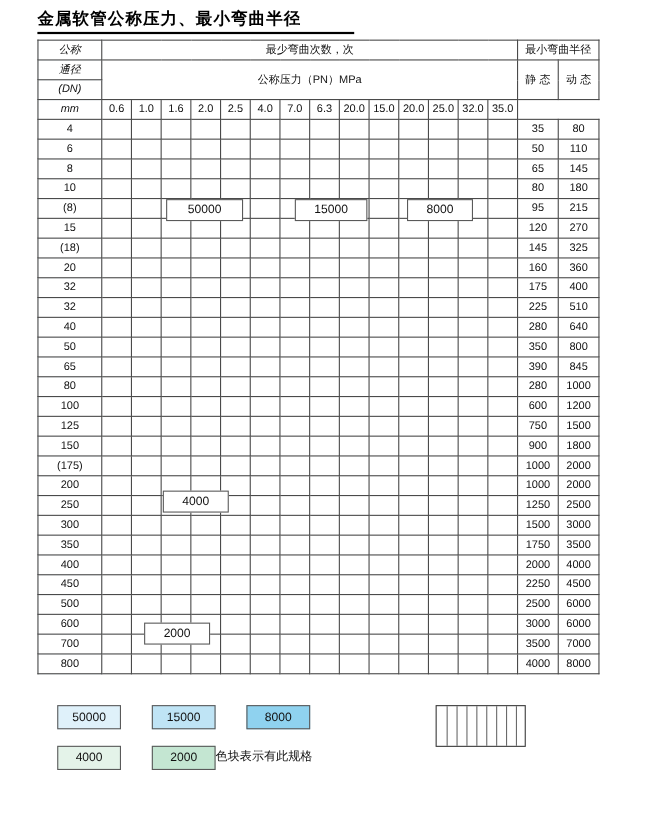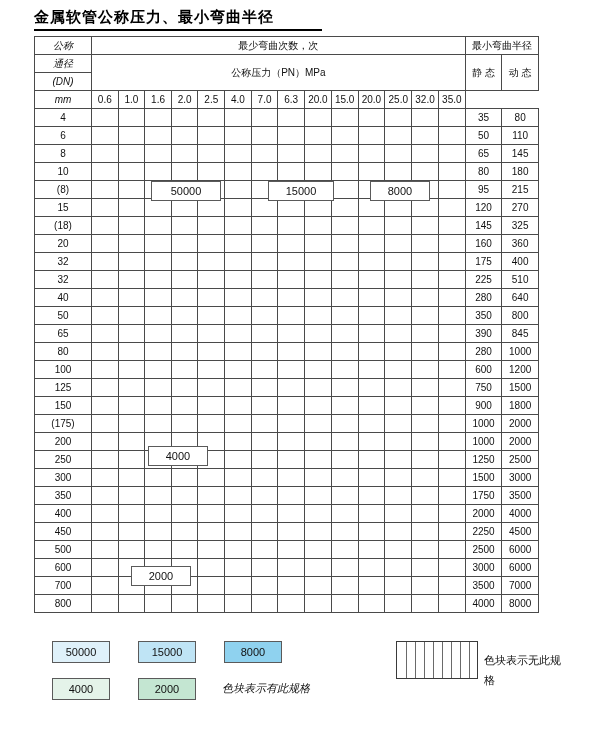--- a/index.html
+++ b/index.html
@@ -3,21 +3,21 @@
 <meta charset="utf-8">
 <style>
   html,body{margin:0;padding:0;}
   body{
     width:600px;height:743px;
     background:#ffffff;
     font-family:"Liberation Sans","DejaVu Sans",sans-serif;
     color:#111;
     overflow:hidden;
   }
-  .page{position:relative;width:539px;height:743px;}
+  .page{position:relative;width:600px;height:743px;}
 
   .title{
     position:absolute;left:34px;top:8px;
     font-family:"DejaVu Serif","Liberation Serif",serif;
     font-weight:bold;font-size:15px;letter-spacing:1px;
     color:#000;
   }
   .title-rule{
     position:absolute;left:34px;top:29px;width:288px;height:2px;background:#000;
   }
@@ -694,27 +694,26 @@
       <div class="chip" style="left: 148px; top: 446px; width: 58px;">4000</div>
       <div class="chip" style="left: 131px; top: 566px; width: 58px;">2000</div>
     </div>
 
   <div class="legend">
     <div class="lg-box lg-l1" style="left:18px;top:5px;">50000</div>
     <div class="lg-box lg-l2" style="left:104px;top:5px;">15000</div>
     <div class="lg-box lg-l3" style="left:190px;top:5px;">8000</div>
     <div class="lg-box lg-l4" style="left:18px;top:42px;">4000</div>
     <div class="lg-box lg-l5" style="left:104px;top:42px;">2000</div>
-    <div class="lg-text" style="left:188px;top:42px;font-style:italic;">色块表示有此规格</div>
+    <div class="lg-text" style="left:162px;top:42px;">色块表示有此规格</div>
     <div class="lg-grid">
       <i style="left:9px"></i>
         <i style="left:18px"></i>
         <i style="left:27px"></i>
         <i style="left:36px"></i>
       <i style="left:45px"></i>
         <i style="left:54px"></i>
         <i style="left:63px"></i>
         <i style="left:72px"></i>
     </div>
-    <div class="lg-text" style="left:450px;top:14px;">色块表示无此规格</div>
   </div>
 
 </div>
 
 </body></html>

